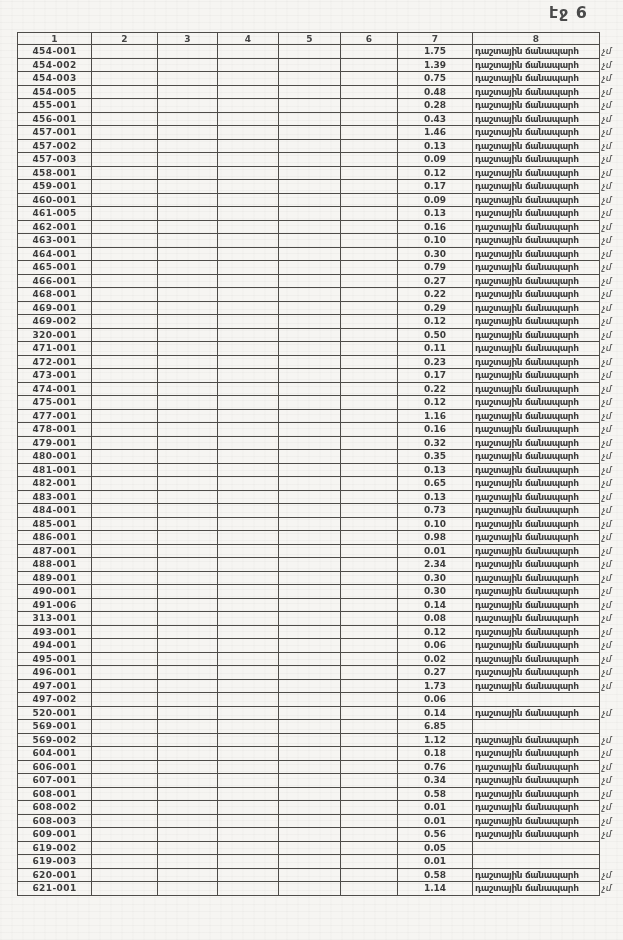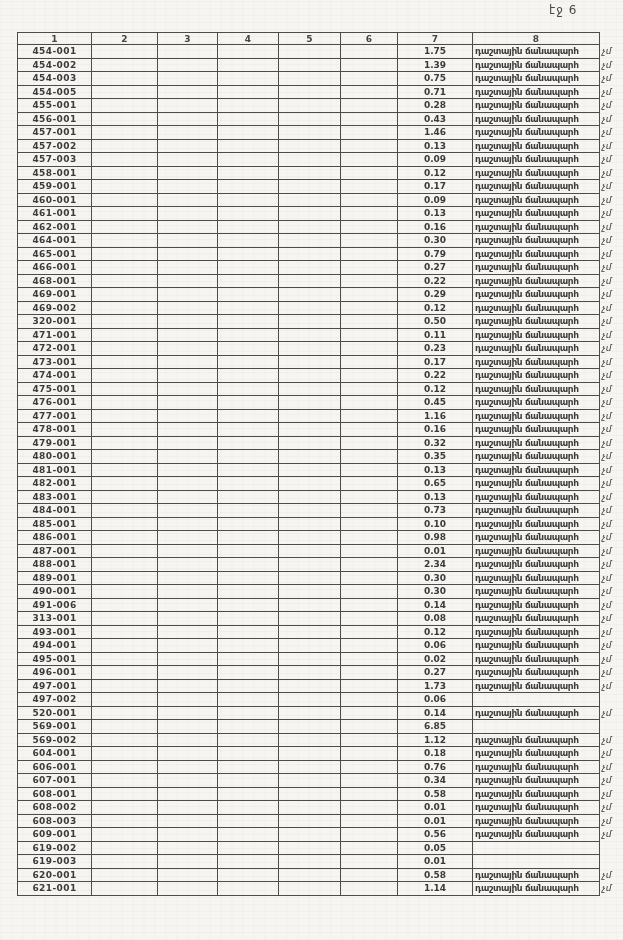--- a/index.html
+++ b/index.html
@@ -13,21 +13,21 @@
   
   .scan-noise{
     position:absolute;inset:0;pointer-events:none;
     background:
       repeating-linear-gradient(0deg, rgba(90,90,90,0.035) 0 1px, transparent 1px 7px),
       repeating-linear-gradient(90deg, rgba(120,120,120,0.02) 0 2px, transparent 2px 11px);
     mix-blend-mode:multiply;
   }
   .page-label{
     position:absolute;top:3px;left:549px;
-    font-size:12px;font-weight:normal;color:#4a4a4a;
+    font-size:16px;font-weight:bold;color:#4a4a4a;
     letter-spacing:1px;
   }
   table.sheet{
     position:absolute;left:17px;top:32px;
     border-collapse:collapse;table-layout:fixed;
     width:604px;
   }
   table.sheet td{
     border:1px solid #4e4c49;
     height:12.5px;padding:0 2px;
@@ -120,21 +120,21 @@
         <td class="c-use">դաշտային ճանապարհ</td>
         <td class="c-note">չմ</td>
       </tr>
       <tr>
         <td class="c-code">454-005</td>
         <td class="c-empty"></td>
         <td class="c-empty"></td>
         <td class="c-empty"></td>
         <td class="c-empty"></td>
         <td class="c-empty"></td>
-        <td class="c-area">0.71</td>
+        <td class="c-area">0.48</td>
         <td class="c-use">դաշտային ճանապարհ</td>
         <td class="c-note">չմ</td>
       </tr>
       <tr>
         <td class="c-code">455-001</td>
         <td class="c-empty"></td>
         <td class="c-empty"></td>
         <td class="c-empty"></td>
         <td class="c-empty"></td>
         <td class="c-empty"></td>
@@ -213,21 +213,21 @@
         <td class="c-empty"></td>
         <td class="c-empty"></td>
         <td class="c-empty"></td>
         <td class="c-empty"></td>
         <td class="c-empty"></td>
         <td class="c-area">0.09</td>
         <td class="c-use">դաշտային ճանապարհ</td>
         <td class="c-note">չմ</td>
       </tr>
       <tr>
-        <td class="c-code">461-001</td>
+        <td class="c-code">461-005</td>
         <td class="c-empty"></td>
         <td class="c-empty"></td>
         <td class="c-empty"></td>
         <td class="c-empty"></td>
         <td class="c-empty"></td>
         <td class="c-area">0.13</td>
         <td class="c-use">դաշտային ճանապարհ</td>
         <td class="c-note">չմ</td>
       </tr>
       <tr>
@@ -235,20 +235,31 @@
         <td class="c-empty"></td>
         <td class="c-empty"></td>
         <td class="c-empty"></td>
         <td class="c-empty"></td>
         <td class="c-empty"></td>
         <td class="c-area">0.16</td>
         <td class="c-use">դաշտային ճանապարհ</td>
         <td class="c-note">չմ</td>
       </tr>
       <tr>
+        <td class="c-code">463-001</td>
+        <td class="c-empty"></td>
+        <td class="c-empty"></td>
+        <td class="c-empty"></td>
+        <td class="c-empty"></td>
+        <td class="c-empty"></td>
+        <td class="c-area">0.10</td>
+        <td class="c-use">դաշտային ճանապարհ</td>
+        <td class="c-note">չմ</td>
+      </tr>
+      <tr>
         <td class="c-code">464-001</td>
         <td class="c-empty"></td>
         <td class="c-empty"></td>
         <td class="c-empty"></td>
         <td class="c-empty"></td>
         <td class="c-empty"></td>
         <td class="c-area">0.30</td>
         <td class="c-use">դաշտային ճանապարհ</td>
         <td class="c-note">չմ</td>
       </tr>
@@ -363,31 +374,20 @@
         <td class="c-note">չմ</td>
       </tr>
       <tr>
         <td class="c-code">475-001</td>
         <td class="c-empty"></td>
         <td class="c-empty"></td>
         <td class="c-empty"></td>
         <td class="c-empty"></td>
         <td class="c-empty"></td>
         <td class="c-area">0.12</td>
-        <td class="c-use">դաշտային ճանապարհ</td>
-        <td class="c-note">չմ</td>
-      </tr>
-      <tr>
-        <td class="c-code">476-001</td>
-        <td class="c-empty"></td>
-        <td class="c-empty"></td>
-        <td class="c-empty"></td>
-        <td class="c-empty"></td>
-        <td class="c-empty"></td>
-        <td class="c-area">0.45</td>
         <td class="c-use">դաշտային ճանապարհ</td>
         <td class="c-note">չմ</td>
       </tr>
       <tr>
         <td class="c-code">477-001</td>
         <td class="c-empty"></td>
         <td class="c-empty"></td>
         <td class="c-empty"></td>
         <td class="c-empty"></td>
         <td class="c-empty"></td>

